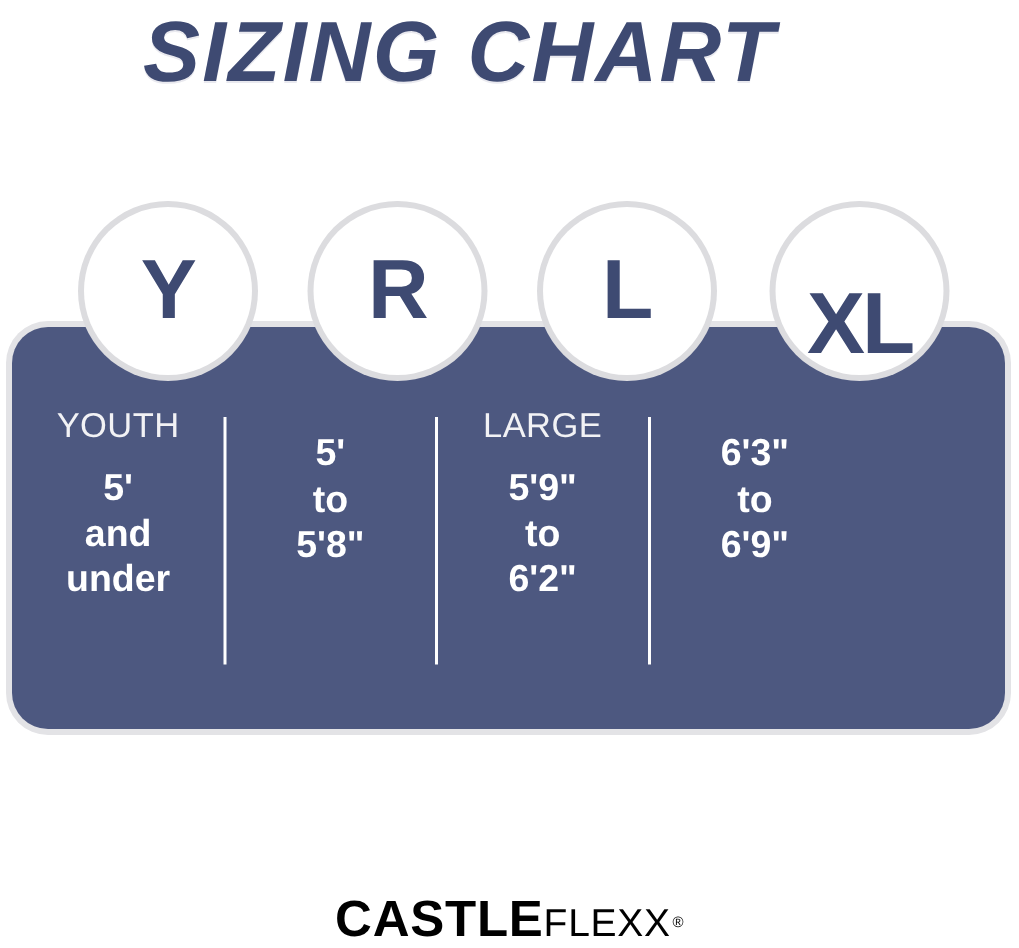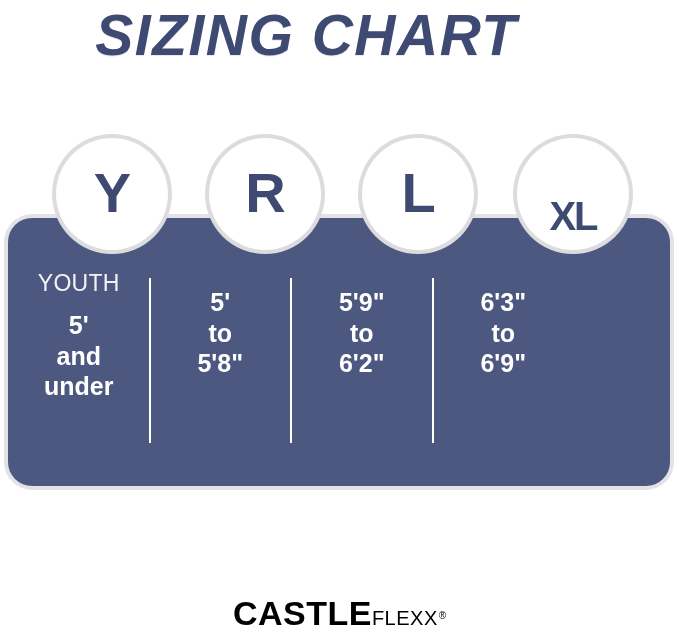--- a/index.html
+++ b/index.html
@@ -69,21 +69,21 @@
   }
   .circle .letter {
     font-family: "Liberation Sans", sans-serif;
     font-weight: bold;
     font-size: 56px;
     line-height: 1;
     color: #3e4a72;
     letter-spacing: -1px;
     margin-top: -2px;
   }
-  .circle.xl .letter { font-size: 40px; letter-spacing: -2px; margin-top: 43px; }
+  .circle.xl .letter { font-size: 58px; letter-spacing: -2px; margin-top: 43px; }
 
   #c-y  { left: 56px;  top: 138px; }
   #c-r  { left: 209px; top: 138px; }
   #c-l  { left: 362px; top: 138px; }
   #c-xl { left: 517px; top: 138px; }
 
   
   #columns {
     position: absolute;
     left: 8px;
@@ -142,21 +142,21 @@
   #logo .logo-castle {
     font-family: "Liberation Sans", sans-serif;
     font-weight: bold;
     font-size: 34px;
     letter-spacing: 0.5px;
     color: #000000;
   }
   #logo .logo-flexx {
     font-family: "Liberation Sans", sans-serif;
     font-weight: normal;
-    font-size: 20px;
+    font-size: 26px;
     letter-spacing: 0.5px;
     color: #000000;
   }
   #logo .logo-reg {
     font-family: "Liberation Sans", sans-serif;
     font-size: 10px;
     color: #000000;
     vertical-align: super;
     margin-left: 1px;
   }
@@ -194,20 +194,21 @@
     </div>
 
     <div class="col">
       <div class="size-range">5'
 to
 5'8"</div>
       <div class="divider"></div>
     </div>
 
     <div class="col">
+      <div class="size-name">LARGE</div>
       <div class="size-range">5'9"
 to
 6'2"</div>
       <div class="divider"></div>
     </div>
 
     <div class="col">
       <div class="size-range">6'3"
 to
 6'9"</div>

